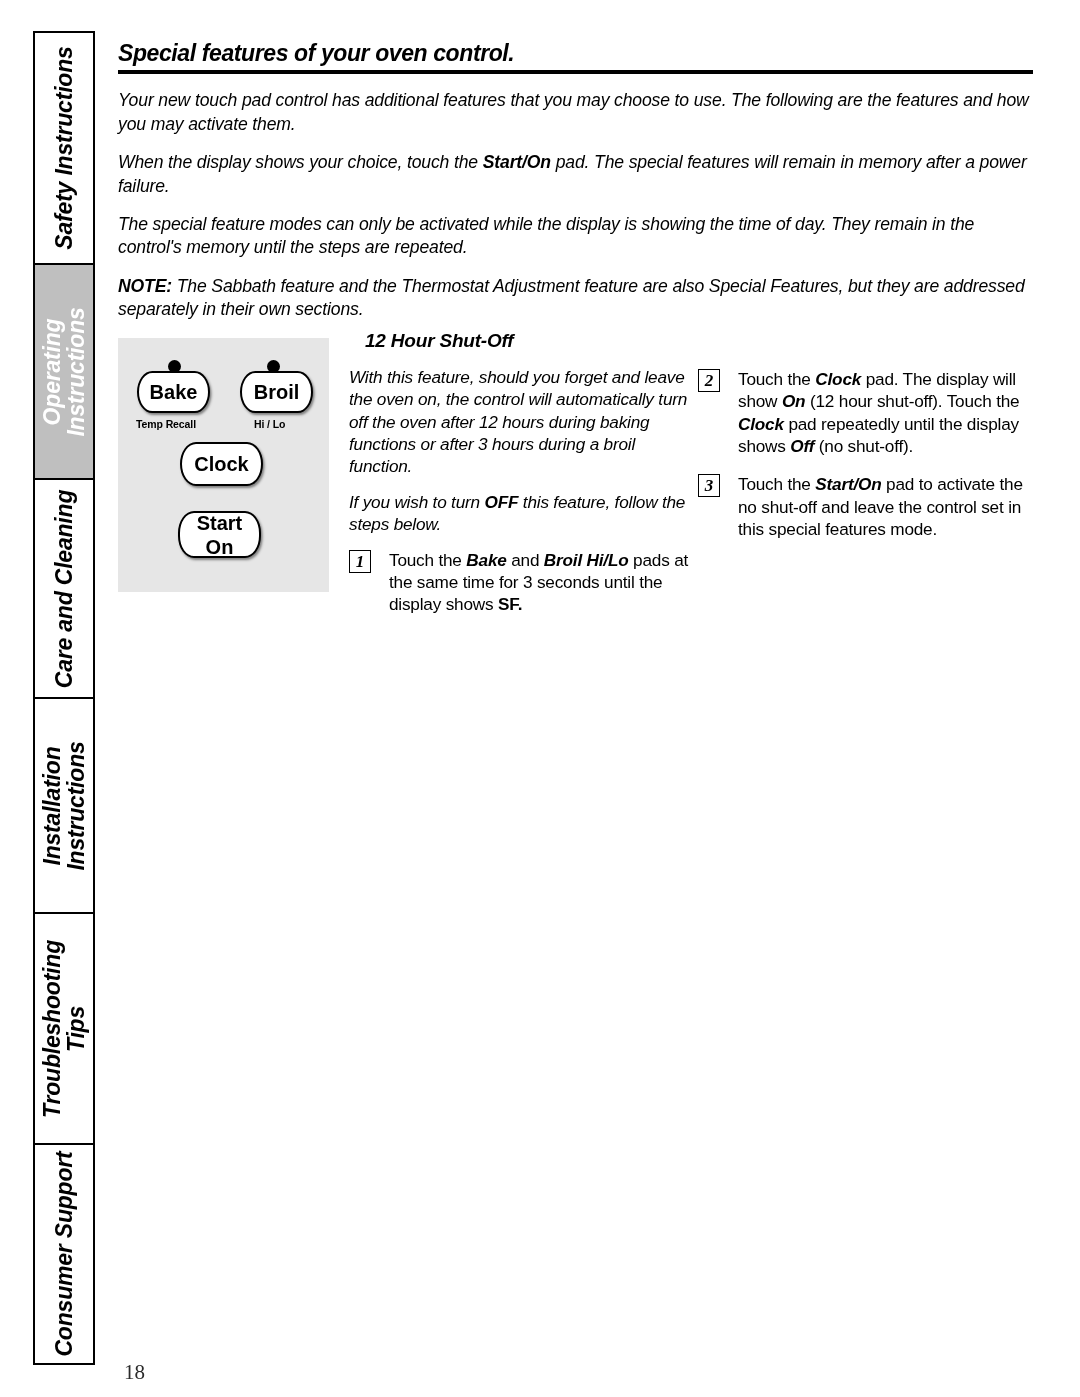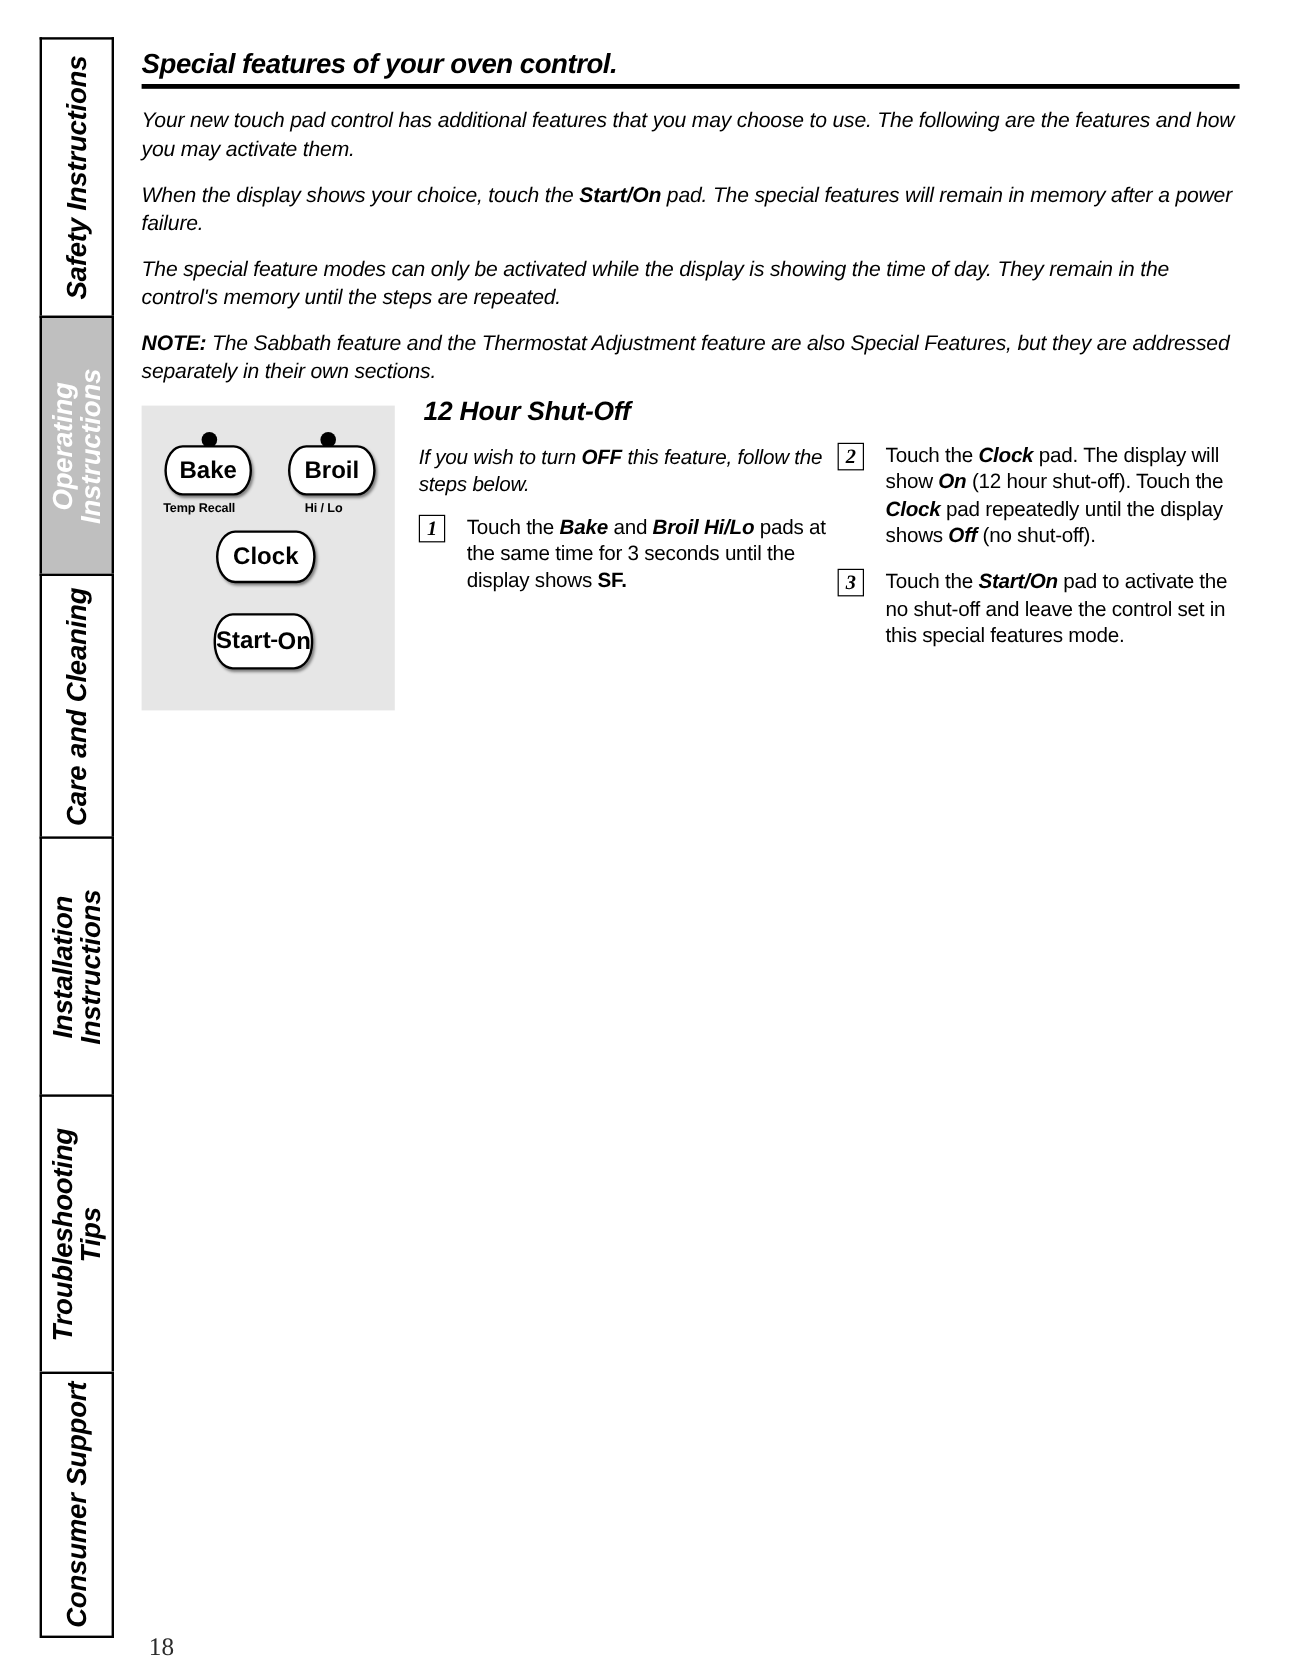--- a/index.html
+++ b/index.html
@@ -116,21 +116,21 @@
   }
   #pad-bake { left: 19px; top: 33px; width: 73px; height: 42px; }
   #dot-bake { left: 50px; top: 22px; }
   #sub-bake { left: 18px; top: 80px; }
   #pad-broil { left: 122px; top: 33px; width: 73px; height: 42px; }
   #dot-broil { left: 149px; top: 22px; }
   #sub-broil { left: 136px; top: 80px; }
   #pad-clock { left: 62px; top: 104px; width: 83px; height: 44px; }
   #pad-start {
     left: 60px; top: 173px; width: 83px; height: 47px;
-    flex-direction: row; line-height: 1.0;
+    flex-direction: column; line-height: 1.0;
   }
   #pad-start .start-top { padding: 1px 0 2px; }
   #pad-start .start-rule {
     width: 56px; height: 2.6px; background: #000; margin: 0 0 1px 0;
   }
   #pad-start .start-bot { padding-top: 1px; }
 
   
   #col-mid {
     position: absolute;
@@ -138,22 +138,22 @@
     width: 342px;
   }
   #col-right {
     position: absolute;
     left: 580px; top: 38px;
     width: 335px;
   }
 
   h2.sec-head {
     font-style: italic; font-weight: bold;
-    font-size: 22px;
-    margin: 0 0 14px 4px;
+    font-size: 19px;
+    margin: 0 0 14px 16px;
     letter-spacing: -0.2px;
   }
   p.mid-p {
     font-style: italic;
     font-size: 17.2px;
     line-height: 1.30;
     margin: 0 0 13px 0;
     letter-spacing: -0.2px;
   }
   p.mid-p b { font-weight: bold; font-style: italic; }
@@ -265,20 +265,21 @@
       <span class="start-rule"></span>
       <span class="start-bot">On</span>
     </div>
 
   </div>
 
   <div id="col-mid">
 
     <h2 class="sec-head">12 Hour Shut-Off</h2>
 
+    <p class="mid-p">With this feature, should you forget and leave the oven on, the control will automatically turn off the oven after 12 hours during baking functions or after 3 hours during a broil function.</p>
 
     <p class="mid-p"><span>If you wish to turn </span><b>OFF</b><span> this feature, follow the steps below.</span></p>
 
     <div class="step">
       <span class="step-num">1</span>
       <div class="step-text"><span>Touch the </span><i>Bake</i><span> and </span><i>Broil Hi/Lo</i><span> pads at the same time for 3 seconds until the display shows </span><b>SF.</b></div>
     </div>
 
   </div>
 

